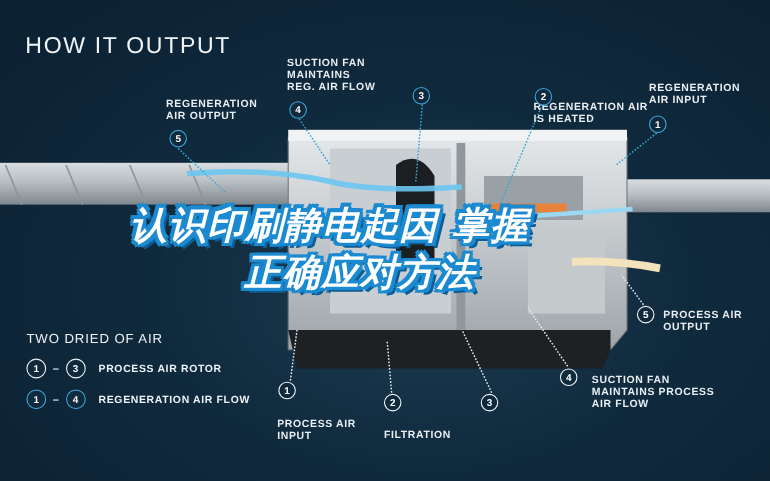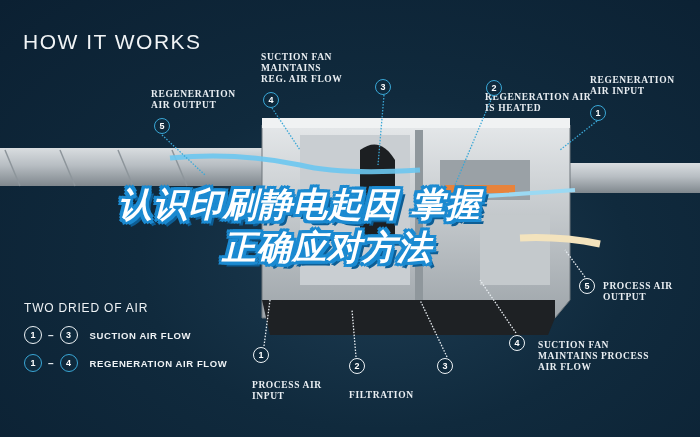--- a/index.html
+++ b/index.html
@@ -1,19 +1,19 @@
 <!DOCTYPE html>
 <html><head>
 <meta charset="utf-8">
 <style>
   html,body{margin:0;padding:0;}
   body{width:700px;height:437px;overflow:hidden;background:#0d2436;font-family:"Liberation Sans",sans-serif;}
   #stage{position:relative;width:700px;height:437px;overflow:hidden;
     background:radial-gradient(ellipse at 55% 60%,#1d3c52 0%,#102a3d 45%,#0b2032 100%);}
-  .lbl{position:absolute;color:#e9eef2;font-weight:bold;font-size:9.5px;letter-spacing:0.6px;line-height:11px;text-transform:uppercase;white-space:pre-line;font-family:Liberation Serif, serif;}
+  .lbl{position:absolute;color:#e9eef2;font-weight:bold;font-size:9.5px;letter-spacing:0.6px;line-height:11px;text-transform:uppercase;white-space:pre-line;}
   .title{position:absolute;left:23px;top:30px;color:#f1f4f6;font-size:21px;letter-spacing:1.5px;font-weight:normal;}
   .num{position:absolute;width:16px;height:16px;border-radius:50%;border:1.6px solid #3aa7d6;color:#fff;font-size:9px;font-weight:bold;
     display:flex;align-items:center;justify-content:center;box-sizing:border-box;background:#0f2a3d;}
   .num.white{border-color:#eef3f6;}
   .legend-title{position:absolute;left:24px;top:301px;color:#eef2f5;font-size:12px;letter-spacing:0.8px;}
   .legend-row{position:absolute;left:24px;display:flex;align-items:center;gap:6px;}
   .legend-row .num{position:relative;width:18px;height:18px;}
   .legend-row .dash{color:#e5ebef;font-size:10px;font-weight:bold;}
   .legend-row .txt{color:#eef2f5;font-size:9.5px;font-weight:bold;letter-spacing:0.6px;margin-left:6px;}
   svg.art{position:absolute;left:0;top:0;}
@@ -71,21 +71,21 @@
     </g>
     <g stroke="#e9eef2" stroke-width="1.3" stroke-dasharray="1.5 1.5" fill="none">
       <path d="M264 346 L270 300"></path>
       <path d="M356 357 L352 310"></path>
       <path d="M447 357 L420 300"></path>
       <path d="M516 333 L480 280"></path>
       <path d="M585 277 L565 250"></path>
     </g>
   </svg>
 
-  <div class="title">HOW IT WORKS</div>
+  <div class="title">HOW IT OUTPUT</div>
 
   <div class="lbl" style="left:151px;top:89px;">REGENERATION
 AIR OUTPUT</div>
   <div class="num" style="left:154px;top:118px;">5</div>
 
   <div class="lbl" style="left:261px;top:52px;">SUCTION FAN
 MAINTAINS
 REG. AIR FLOW</div>
   <div class="num" style="left:263px;top:92px;">4</div>
 
@@ -118,21 +118,21 @@
 
   <div class="num white" style="left:579px;top:278px;">5</div>
   <div class="lbl" style="left:603px;top:281px;">PROCESS AIR
 OUTPUT</div>
 
   <div class="legend-title">TWO DRIED OF AIR</div>
   <div class="legend-row" style="top:326px;">
     <div class="num white">1</div>
     <span class="dash">–</span>
     <div class="num white">3</div>
-    <span class="txt">SUCTION AIR FLOW</span>
+    <span class="txt">PROCESS AIR ROTOR</span>
   </div>
   <div class="legend-row" style="top:328px;margin-top:0;transform:translateY(0);" hidden=""></div>
   <div class="legend-row" style="top:354px;">
     <div class="num">1</div>
     <span class="dash">–</span>
     <div class="num">4</div>
     <span class="txt">REGENERATION AIR FLOW</span>
   </div>
 </div>
 

